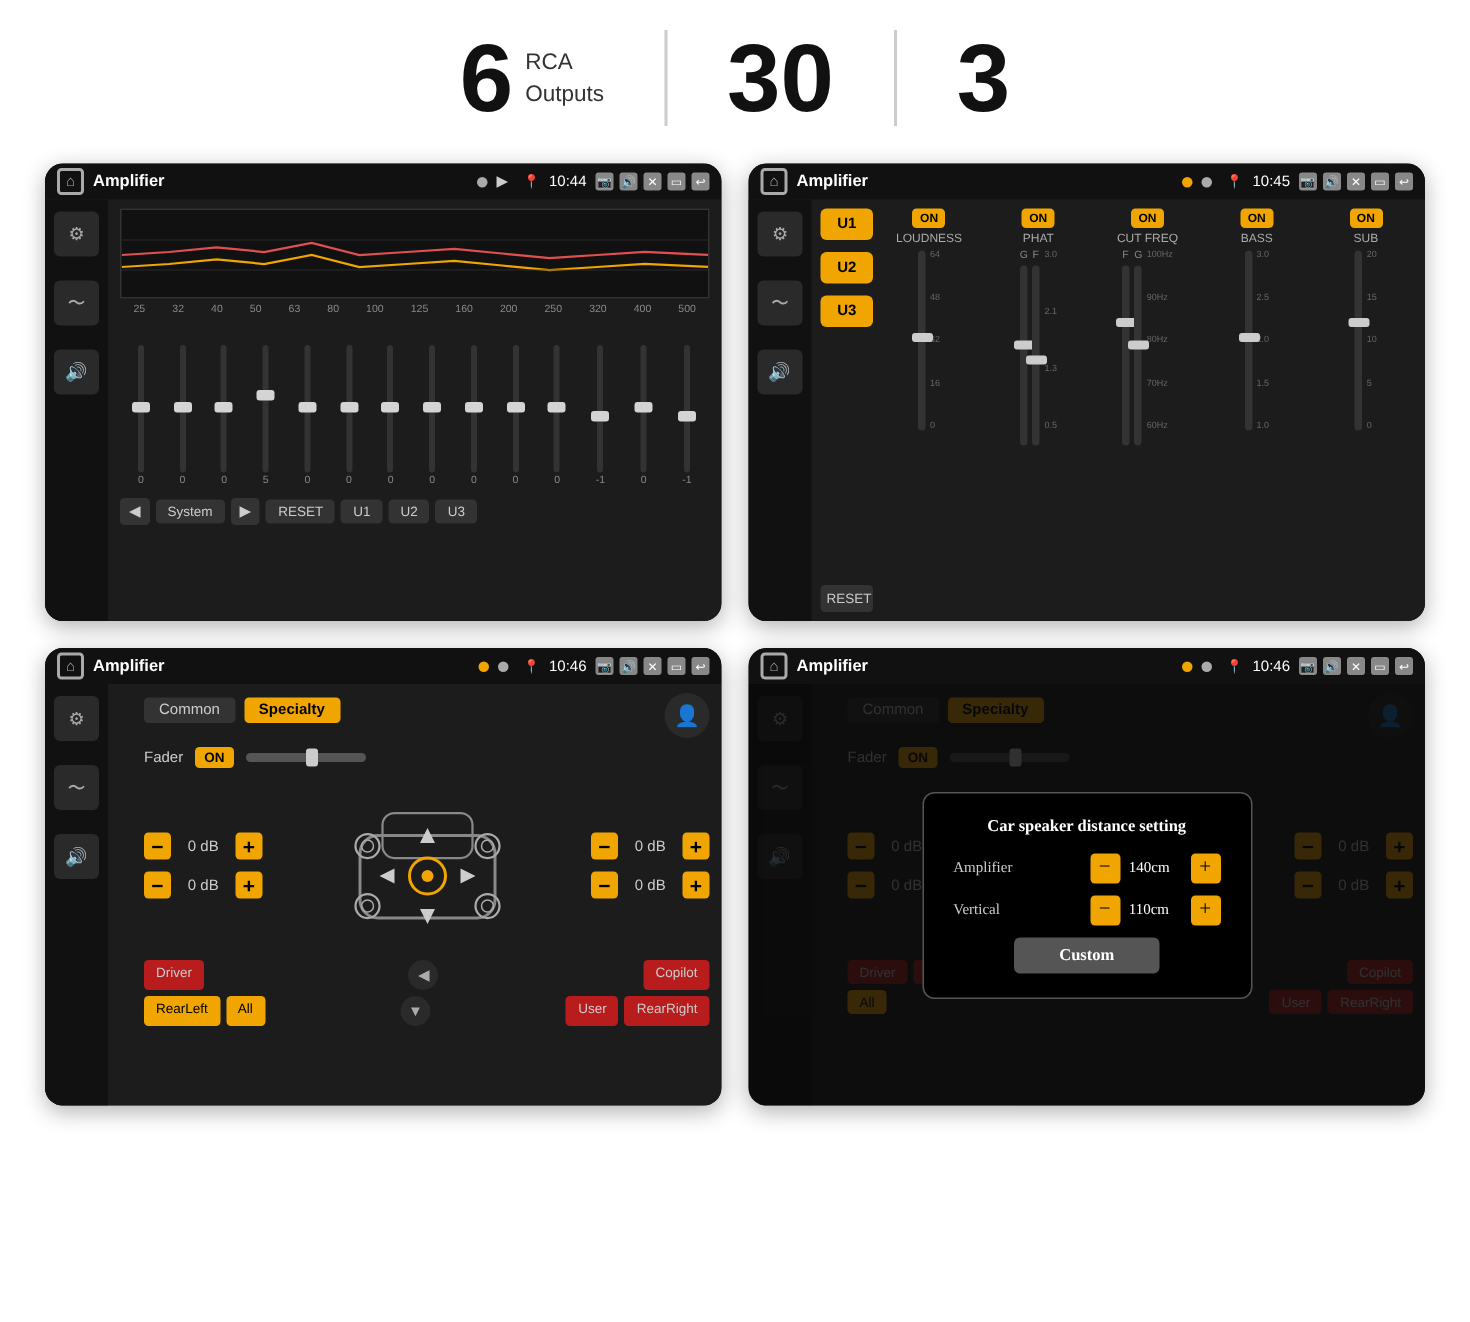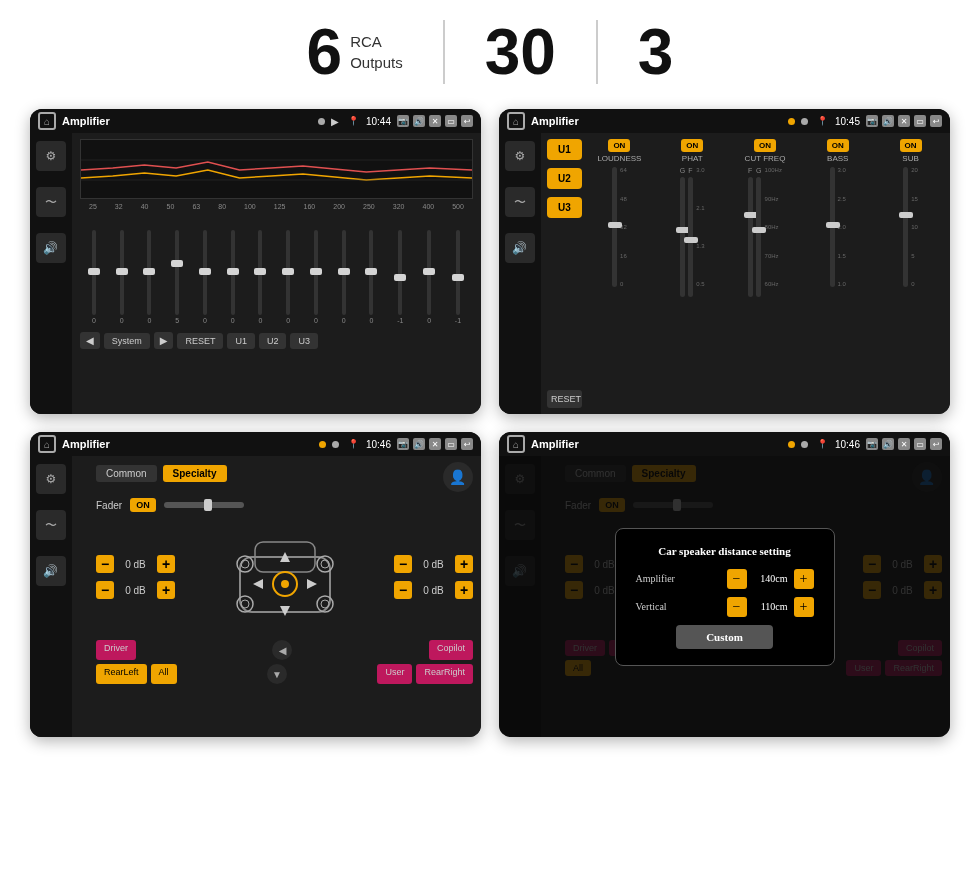--- a/index.html
+++ b/index.html
@@ -415,21 +415,21 @@
     .cross-bottom-btns {
       display: flex;
       gap: 4px;
       flex-wrap: wrap;
       margin-top: 8px;
     }
     .cross-bottom-btn {
       font-size: 9px;
       padding: 3px 8px;
       border-radius: 3px;
-      background: #be185d;
+      background: #b91c1c;
       color: #ccc;
     }
     .cross-bottom-btn.active {
       background: #f0a500;
       color: #000;
     }
     .cross-user-icon {
       width: 30px; height: 30px;
       background: #2a2a2a;
       border-radius: 50%;
@@ -484,21 +484,21 @@
       background: #f0a500;
       color: #000;
       border-radius: 3px;
       display: flex; align-items: center; justify-content: center;
       font-size: 14px;
     }
     .dialog-value {
       font-size: 10px;
       color: #fff;
       min-width: 35px;
-      text-align: right;
+      text-align: left;
     }
     .dialog-plus {
       width: 20px; height: 20px;
       background: #f0a500;
       color: #000;
       border-radius: 3px;
       display: flex; align-items: center; justify-content: center;
       font-size: 14px;
     }
     .dialog-confirm-btn {

